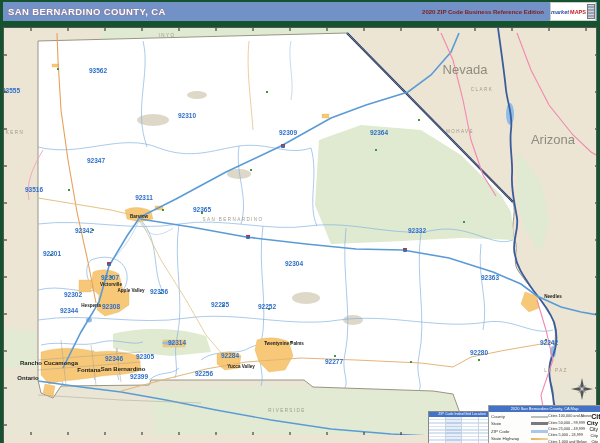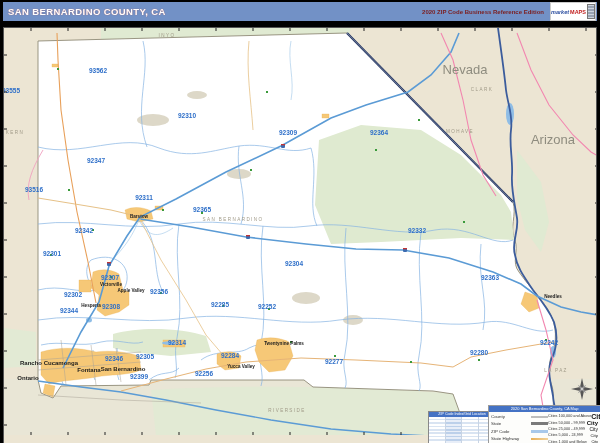--- a/index.html
+++ b/index.html
@@ -1,16 +1,16 @@
 <!DOCTYPE html>
 <html><head>
 <meta charset="utf-8">
 <style>
   html,body{margin:0;padding:0;background:#fff;}
-  .page{position:relative;width:600px;height:443px;background:#000000;overflow:hidden;
+  .page{position:relative;width:600px;height:443px;background:#14532d;overflow:hidden;
         font-family:"Liberation Sans",sans-serif;}
   
   .header{position:absolute;left:3px;top:2px;width:594px;height:19px;background:#7291c6;
           display:flex;align-items:center;justify-content:space-between;}
   .header-title{color:#fff;font-size:9.5px;font-weight:bold;letter-spacing:.4px;padding-left:5px;
                 text-shadow:0 0 1px #b05050;}
   .header-right{display:flex;align-items:center;height:100%;}
   .edition{color:#7c1d1d;font-size:6px;font-weight:bold;margin-right:6px;}
   .logo{width:44px;height:17px;background:#fff;border:1px solid #ccc;display:flex;align-items:center;
         justify-content:center;gap:1px;margin-right:1px;}

